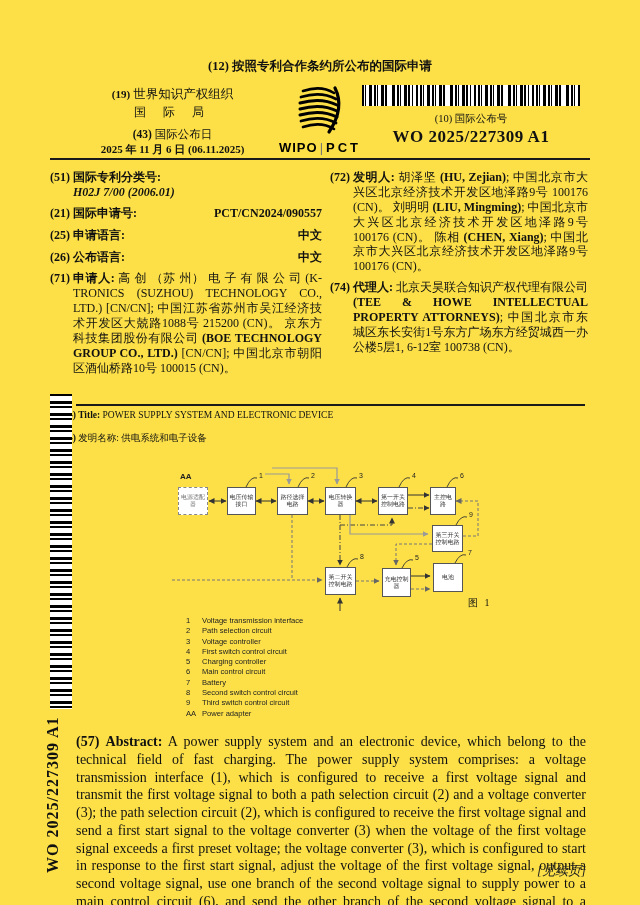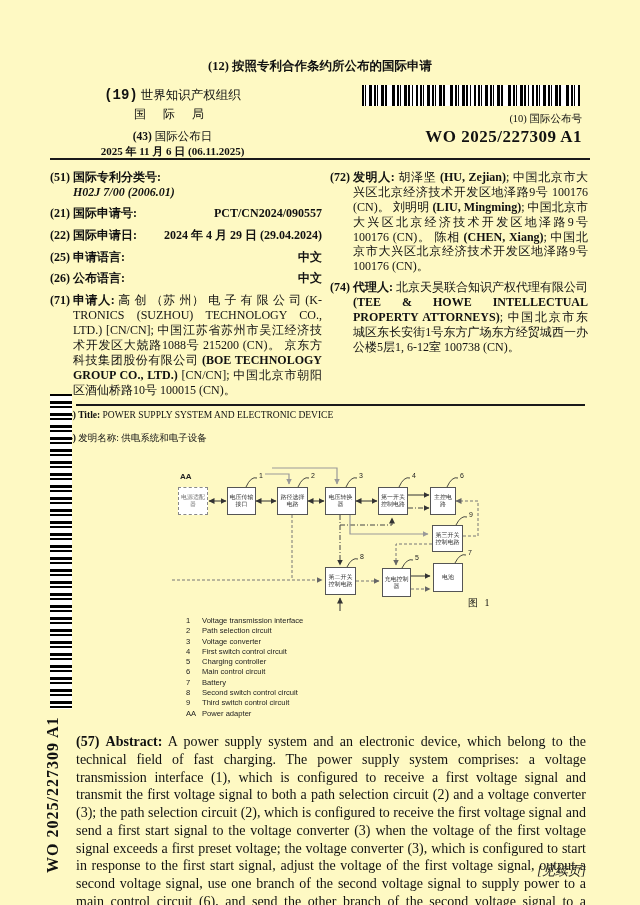--- a/index.html
+++ b/index.html
@@ -1,38 +1,38 @@
 <!DOCTYPE html>
 <html><head>
 <meta charset="utf-8">
 <style>
   * { margin:0; padding:0; box-sizing:border-box; }
   html,body { background:#e8e8e8; }
   #page {
-    position:relative; width:640px; height:905px; background:#fef9c3;
+    position:relative; width:640px; height:905px; background:#fde047;
     font-family:"Liberation Serif", serif; color:#111; overflow:hidden;
     margin:0 auto;
   }
   
   .h12 { position:absolute; top:58px; left:0; width:640px; text-align:center;
          font-weight:bold; font-size:12.5px; }
   .org-block { position:absolute; top:86px; left:70px; width:205px; text-align:center;
                font-size:12px; line-height:1.3; }
   .org-line1 { font-size:12.5px; }
-  .org-line1 b { font-size:14px;font-family:Liberation Mono, monospace; }
+  .org-line1 b { font-size:11px; }
   .org-bureau { letter-spacing:7px; font-size:12px; margin-top:3px; }
   .pubdate-label { margin-top:6px; font-size:11.5px; }
   .pubdate { font-weight:bold; font-size:11px; }
   .logo-block { position:absolute; top:84px; left:277px; width:86px; text-align:center; }
   .logo-svg { display:block; margin:0 auto; }
   .logo-text { font-family:"Liberation Sans", sans-serif; font-size:13px; font-weight:bold;
                letter-spacing:1px; color:#000; margin-top:2px; white-space:nowrap; }
   .logo-text .sep { font-weight:normal; color:#777; padding:0 2px; }
   .logo-text .pct { font-weight:bold; letter-spacing:3px; }
-  .pub-block { position:absolute; top:85px; left:360px; width:222px; text-align:right; }
+  .pub-block { position:absolute; top:85px; left:360px; width:222px; text-align:center; }
   .barcode-top { width:218px; height:21px; margin:0 auto;
     background:repeating-linear-gradient(90deg,#000 0,#000 2px,#fff 2px,#fff 3.4px,
       #000 3.4px,#000 4.1px,#fff 4.1px,#fff 7.2px,#000 7.2px,#000 10px,#fff 10px,#fff 11.6px); }
   .pub-label { font-size:10.5px; margin-top:6px; }
   .pub-number { font-size:17px; font-weight:bold; margin-top:1px; letter-spacing:0.5px; }
   .rule1 { position:absolute; top:158px; left:50px; width:540px; height:2px; background:#1a1a1a; }
   
   .col { position:absolute; top:170px; font-size:12px; line-height:1.24; }
   .col-left  { left:50px;  width:272px; }
   .col-right { left:330px; width:258px; }
@@ -88,44 +88,57 @@
 
   <div class="h12">(12) 按照专利合作条约所公布的国际申请</div>
 
   <div class="org-block">
     <div class="org-line1"><b>(19)</b> <span>世界知识产权组织</span></div>
     <div class="org-bureau">国 际 局</div>
     <div class="pubdate-label"><b>(43)</b> <span>国际公布日</span></div>
     <div class="pubdate">2025 年 11 月 6 日 (06.11.2025)</div>
   </div>
 
+  <div class="logo-block">
+    <svg class="logo-svg" width="58" height="54" viewBox="0 0 58 54">
+      <g fill="none" stroke="#000" stroke-linecap="round">
+        <path d="M12,7  Q30,1 43,9" stroke-width="2.6"></path>
+        <path d="M10,13 Q30,7 45,15" stroke-width="2.8"></path>
+        <path d="M9,19  Q30,13 46,21" stroke-width="3.0"></path>
+        <path d="M9,25  Q30,19 46,27" stroke-width="3.0"></path>
+        <path d="M9,31  Q30,25 46,33" stroke-width="3.0"></path>
+        <path d="M10,37 Q30,31 45,39" stroke-width="2.8"></path>
+        <path d="M12,43 Q30,37 43,45" stroke-width="2.6"></path>
+        <path d="M44,4 Q54,24 38,48" stroke-width="3.2"></path>
+      </g>
+    </svg>
+    <div class="logo-text">
+      <span>WIPO</span><span class="sep">|</span><span class="pct">PCT</span>
+    </div>
+  </div>
 
   <div class="pub-block">
     <div class="barcode-top"></div>
     <div class="pub-label">(10) 国际公布号</div>
     <div class="pub-number">WO 2025/227309 A1</div>
   </div>
 
   <div class="rule1"></div>
 
   <div class="col col-left">
     <div class="bib-item">
       <span class="bib-num">(51)</span>
       <div class="bib-body">
         <div style="font-weight:bold">国际专利分类号:</div>
         <div class="ipc-val">H02J 7/00 (2006.01)</div>
       </div>
     </div>
     <div class="bib-row">
       <span class="lab"><span>(21)</span> <span class="cjk">国际申请号:</span></span>
       <span class="val">PCT/CN2024/090557</span>
-    </div>
-    <div class="bib-row">
-      <span class="lab"><span>(22)</span> <span class="cjk">国际申请日:</span></span>
-      <span class="val">2024 年 4 月 29 日 (29.04.2024)</span>
     </div>
     <div class="bib-row">
       <span class="lab"><span>(25)</span> <span class="cjk">申请语言:</span></span>
       <span class="val">中文</span>
     </div>
     <div class="bib-row">
       <span class="lab"><span>(26)</span> <span class="cjk">公布语言:</span></span>
       <span class="val">中文</span>
     </div>
     <div class="bib-item">
@@ -240,21 +253,21 @@
     <div class="legend-row">
         <span class="legend-num">1</span>
         <span>Voltage transmission interface</span>
       </div>
     <div class="legend-row">
         <span class="legend-num">2</span>
         <span>Path selection circuit</span>
       </div>
     <div class="legend-row">
         <span class="legend-num">3</span>
-        <span>Voltage converter</span>
+        <span>Voltage controller</span>
       </div>
     <div class="legend-row">
         <span class="legend-num">4</span>
         <span>First switch control circuit</span>
       </div>
     <div class="legend-row">
         <span class="legend-num">5</span>
         <span>Charging controller</span>
       </div>
     <div class="legend-row">

